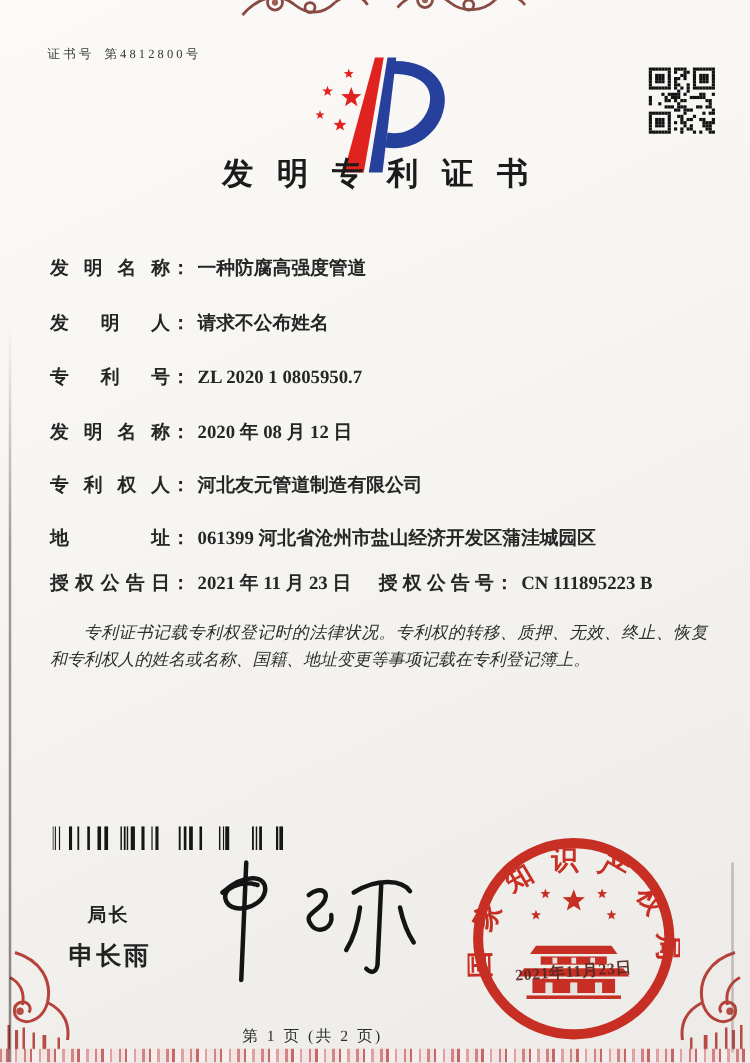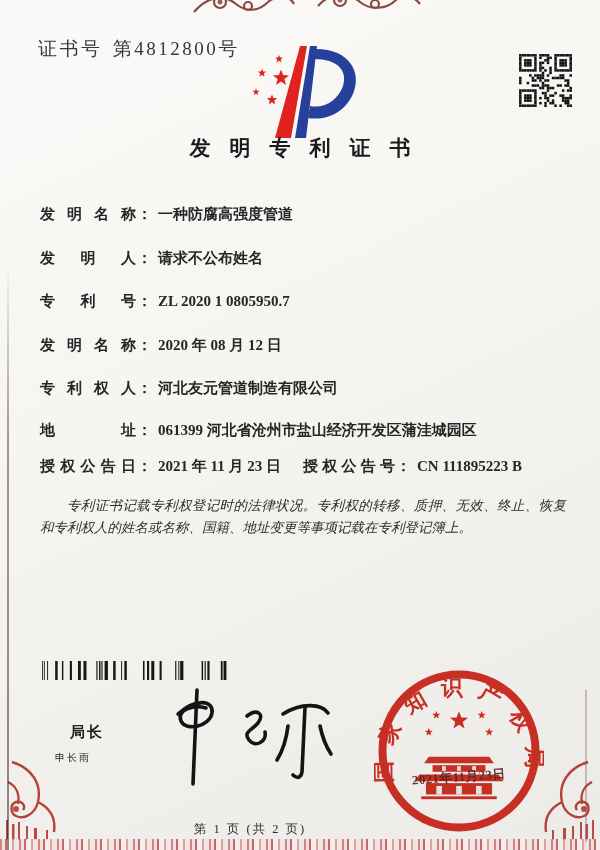--- a/index.html
+++ b/index.html
@@ -1,36 +1,36 @@
 <!DOCTYPE html>
 <html><head>
 <meta charset="utf-8">
 <style>
   html,body{margin:0;padding:0;background:#e8e8e8;}
   .page{position:relative;width:600px;height:850px;overflow:hidden;
     background:linear-gradient(155deg,#fbfaf8 0%,#f6f5f2 40%,#efeeea 80%,#ecebe7 100%);
     font-family:"Liberation Serif","DejaVu Serif",serif;color:#232323;}
-  .certno{position:absolute;left:38px;top:36px;font-size:19px;letter-spacing:2.5px;word-spacing:3px;color:#383838;}
+  .certno{position:absolute;left:38px;top:36px;font-size:10px;letter-spacing:2.5px;word-spacing:3px;color:#383838;}
   .logo{position:absolute;left:248px;top:42px;width:118px;height:100px;}
   .qr{position:absolute;left:514px;top:49px;width:63px;height:63px;}
-  .title{position:absolute;left:0;right:0;top:122px;text-align:center;font-size:21px;font-weight:bold;
-    letter-spacing:19px;text-indent:19px;color:#1b1b1b;margin-top:12px;}
+  .title{position:absolute;left:0;right:0;top:122px;text-align:center;font-size:25px;font-weight:bold;
+    letter-spacing:19px;text-indent:19px;color:#1b1b1b;}
   .row{position:absolute;left:40px;font-size:15px;font-weight:600;color:#262626;white-space:nowrap;}
   .flabel{display:inline-block;width:96px;text-align:justify;text-align-last:justify;vertical-align:bottom;}
   .fcolon{margin:0 6px 0 1px;}
   .grant2{left:303px;}
   .grant2 .flabel{width:92px;}
   .bodytext{position:absolute;left:40px;right:34px;top:495px;font-size:13.5px;line-height:22px;
     text-align:justify;font-style:italic;color:#2d2d2d;}
   .bodytext p{margin:0;text-indent:2em;}
   .barcode{position:absolute;left:42px;top:661px;width:186px;height:19px;}
   .director-title{position:absolute;left:55px;top:723px;font-family:"Liberation Sans","DejaVu Sans",sans-serif;
     font-size:15px;font-weight:700;letter-spacing:2px;color:#222;margin-left:15px;}
   .director-name{position:absolute;left:55px;top:751px;font-family:"Liberation Sans","DejaVu Sans",sans-serif;
-    font-size:10px;font-weight:400;letter-spacing:2px;color:#222;}
+    font-size:20px;font-weight:700;letter-spacing:2px;color:#222;}
   .sig{position:absolute;left:150px;top:680px;width:195px;height:116px;}
   .seal{position:absolute;left:374px;top:666px;width:170px;height:170px;mix-blend-mode:multiply;opacity:.95;}
   .footer{position:absolute;left:150px;top:821px;width:200px;text-align:center;font-size:12.5px;
     letter-spacing:2px;color:#2c2c2c;}
   .top-ornament{position:absolute;left:190px;top:-14px;width:235px;height:34px;}
   .corner{position:absolute;bottom:10px;width:80px;height:84px;}
   .corner-left{left:2px;}
   .corner-right{right:2px;transform:scaleX(-1);}
   .bottom-stripe{position:absolute;left:0;right:0;bottom:0;height:11px;opacity:.8;filter:blur(.6px);
     background:repeating-linear-gradient(90deg,#c96a6a 0 2px,#f3dede 2px 5px,#b84848 5px 7px,

